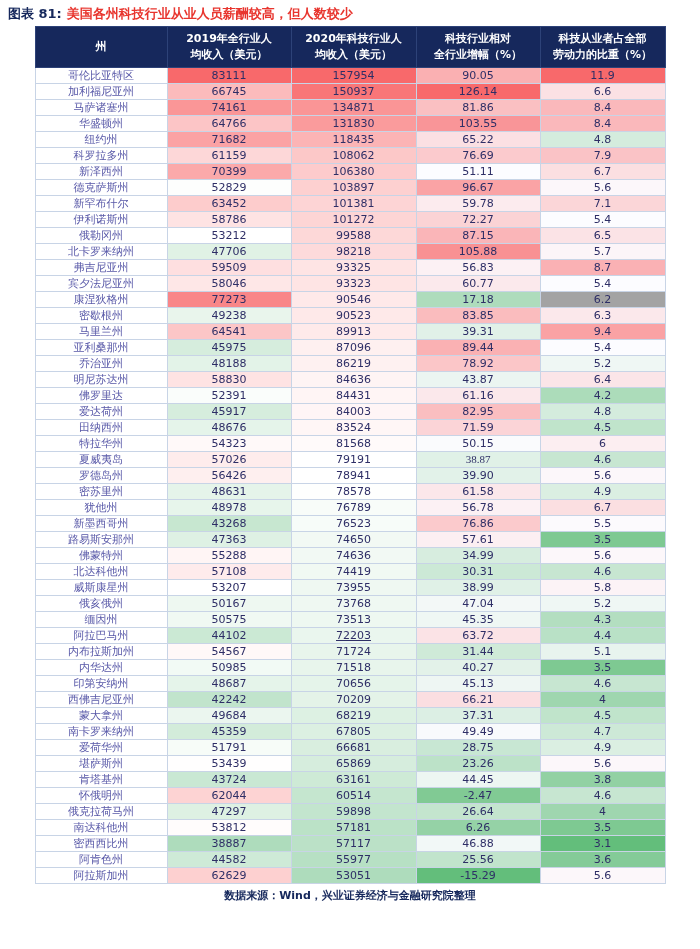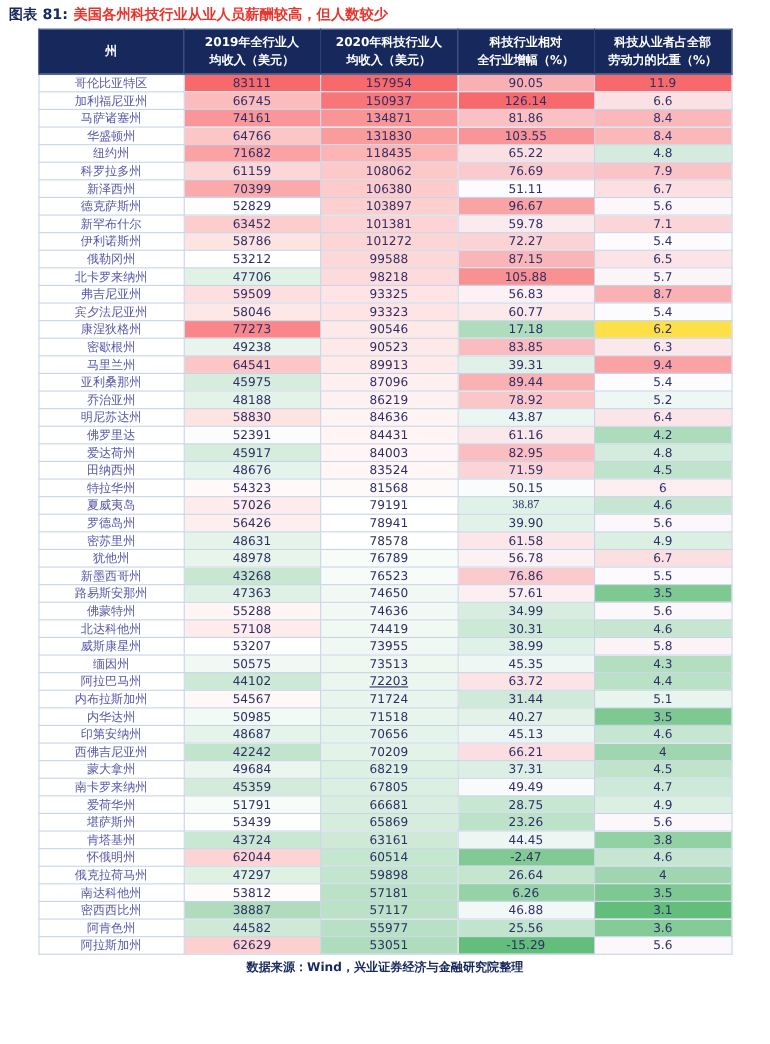--- a/index.html
+++ b/index.html
@@ -178,21 +178,21 @@
           <td style="background: rgb(254, 231, 231);">58046</td>
           <td style="background: rgb(254, 228, 228);">93323</td>
           <td style="background: rgb(251, 233, 236);">60.77</td>
           <td style="background: rgb(252, 252, 255);">5.4</td>
         </tr>
         <tr>
           <td class="state">康涅狄格州</td>
           <td style="background: rgb(249, 134, 136);">77273</td>
           <td style="background: rgb(254, 233, 233);">90546</td>
           <td style="background: rgb(174, 220, 188);">17.18</td>
-          <td style="background: #fde047;">6.2</td>
+          <td style="background: #a3a3a3;">6.2</td>
         </tr>
         <tr>
           <td class="state">密歇根州</td>
           <td style="background: rgb(233, 245, 236);">49238</td>
           <td style="background: rgb(254, 233, 233);">90523</td>
           <td style="background: rgb(250, 188, 190);">83.85</td>
           <td style="background: rgb(251, 232, 235);">6.3</td>
         </tr>
         <tr>
           <td class="state">马里兰州</td>
@@ -307,20 +307,27 @@
           <td style="background: rgb(199, 230, 209);">4.6</td>
         </tr>
         <tr>
           <td class="state">威斯康星州</td>
           <td style="background: rgb(255, 255, 255);">53207</td>
           <td style="background: rgb(239, 248, 242);">73955</td>
           <td style="background: rgb(224, 241, 231);">38.99</td>
           <td style="background: rgb(252, 243, 246);">5.8</td>
         </tr>
         <tr>
+          <td class="state">俄亥俄州</td>
+          <td style="background: rgb(238, 248, 241);">50167</td>
+          <td style="background: rgb(239, 248, 242);">73768</td>
+          <td style="background: rgb(243, 248, 247);">47.04</td>
+          <td style="background: rgb(239, 247, 244);">5.2</td>
+        </tr>
+        <tr>
           <td class="state">缅因州</td>
           <td style="background: rgb(240, 249, 243);">50575</td>
           <td style="background: rgb(238, 248, 241);">73513</td>
           <td style="background: rgb(239, 247, 244);">45.35</td>
           <td style="background: rgb(179, 222, 192);">4.3</td>
         </tr>
         <tr>
           <td class="state">阿拉巴马州</td>
           <td style="background: rgb(203, 233, 212);">44102</td>
           <td style="background: rgb(234, 246, 238); text-decoration: underline;">72203</td>

